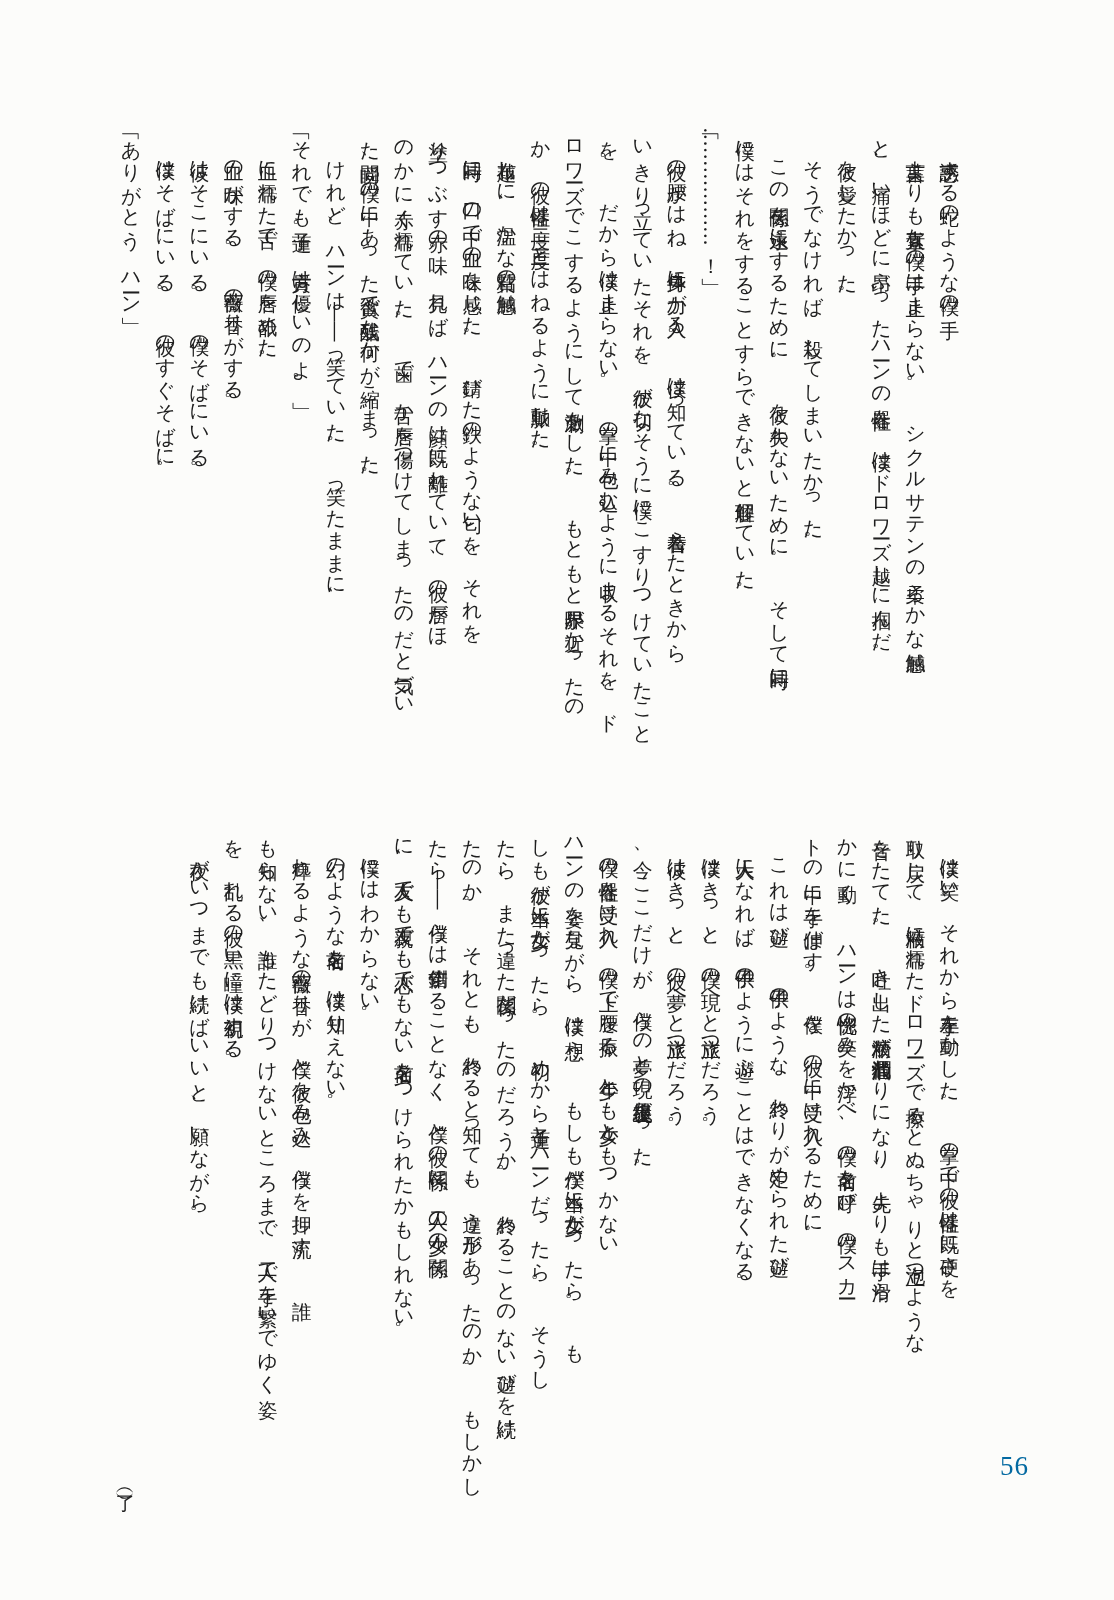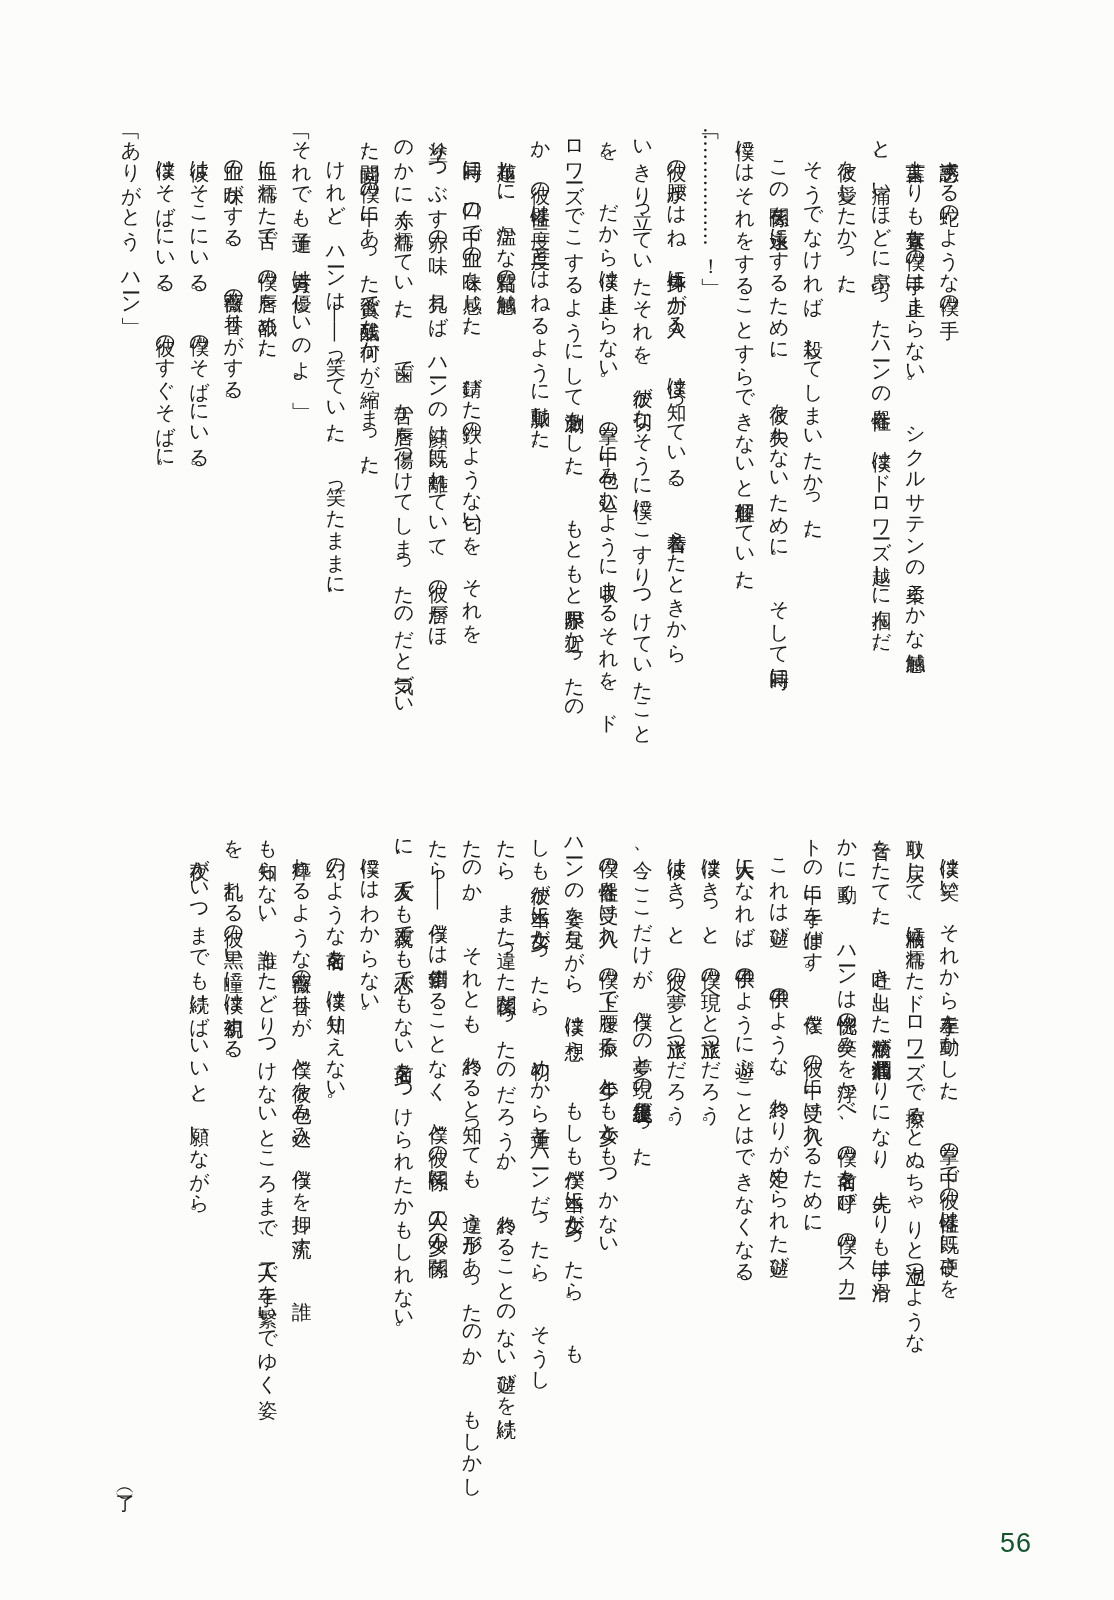--- a/index.html
+++ b/index.html
@@ -33,25 +33,25 @@
     margin: 0 0 0 14.3px;   
   }
   .end-mark {
     position: absolute;
     left: 4px; bottom: 0;
     white-space: nowrap;
     line-height: 1;
   }
   .page-number {
     position: absolute;
-    left: 1000px; top: 1528px;
-    font-family: Liberation Sans, sans-serif;
+    left: 1000px; top: 1451px;
+    font-family: Liberation Serif, serif;
     font-size: 27px;
     letter-spacing: 1px;
-    color: #14532d;
+    color: #0369a1;
   }
 </style>
 </head>
 <body>
 
 <div class="page">
 
   <div class="vtext passage-top">
       <div class="tline">　誘惑する蛇のような僕の手。</div>
       <div class="tline">　言葉よりも素直な僕の手は止まらない。　シクルサテンの柔らかな感触</div>

